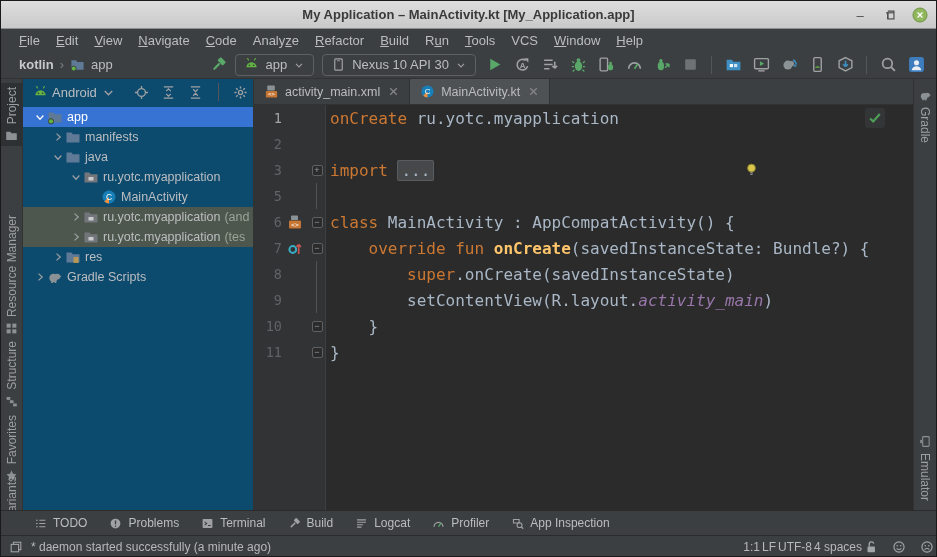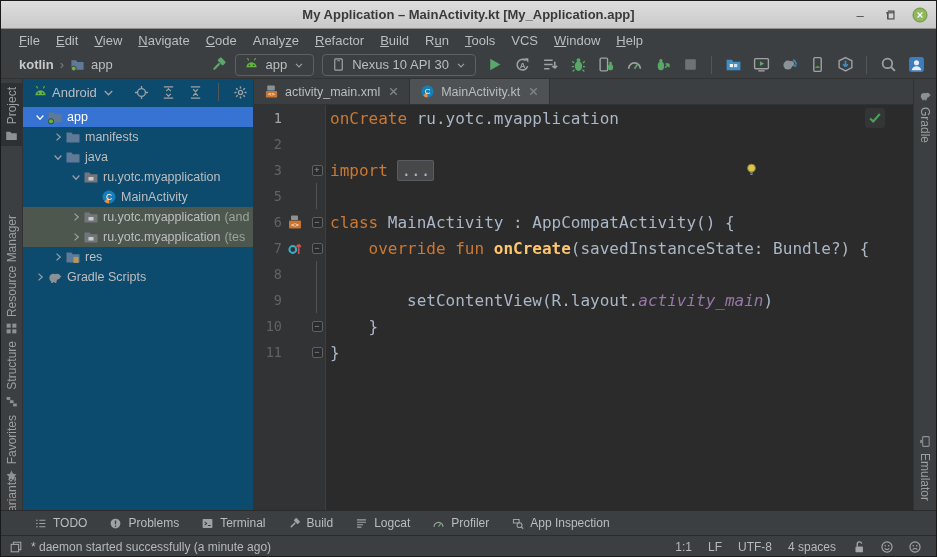--- a/index.html
+++ b/index.html
@@ -106,21 +106,21 @@
   .bb-left { display:flex; align-items:center; gap:22px; padding-left:33px; }
   .bb-right { margin-left:auto; display:flex; align-items:center; gap:24px; padding-right:14px; }
   .bbitem { display:flex; align-items:center; gap:6px; }
   .bbitem .icon { width:13px; height:13px; }
 
   
   .statusbar { position:absolute; left:0; top:534px; width:100%; height:23px; background:#3c3f41;
     border-top:1px solid #2b2b2b; display:flex; align-items:center; font-size:12px; color:#b6b8ba; }
   .sb-left { display:flex; align-items:center; gap:8px; padding-left:8px; }
   .sb-left .icon { width:14px; height:14px; }
-  .sb-right { margin-left:auto; display:flex; align-items:center; gap:16px; padding-right:14px; }
+  .sb-right { margin-left:auto; display:flex; align-items:center; gap:2px; padding-right:2px; }
   .sb-right .icon { width:14px; height:14px; }
 </style>
 </head>
 <body>
 
 <div id="app">
 
   <div class="titlebar">
     <span class="ttl">My Application – MainActivity.kt [My_Application.app]</span>
     <span class="win-controls">
@@ -662,20 +662,21 @@
             </span>
             <span class="fslot">
               <span class="fbox">−</span>
             </span>
             <span class="ctext"><span>    </span><span class="kw">override fun </span><span class="fn">onCreate</span><span>(savedInstanceState: Bundle?) {</span></span>
           </div>
           <div class="cl">
             <span class="ln">8</span>
             <span class="gslot"></span>
             <span class="fslot guide"></span>
+            <span class="ctext"><span>        </span><span class="kw">super</span><span>.onCreate(savedInstanceState)</span></span>
           </div>
           <div class="cl">
             <span class="ln">9</span>
             <span class="gslot"></span>
             <span class="fslot guide"></span>
             <span class="ctext"><span>        setContentView(R.layout.</span><span class="attr">activity_main</span><span>)</span></span>
           </div>
           <div class="cl">
             <span class="ln">10</span>
             <span class="gslot"></span>

